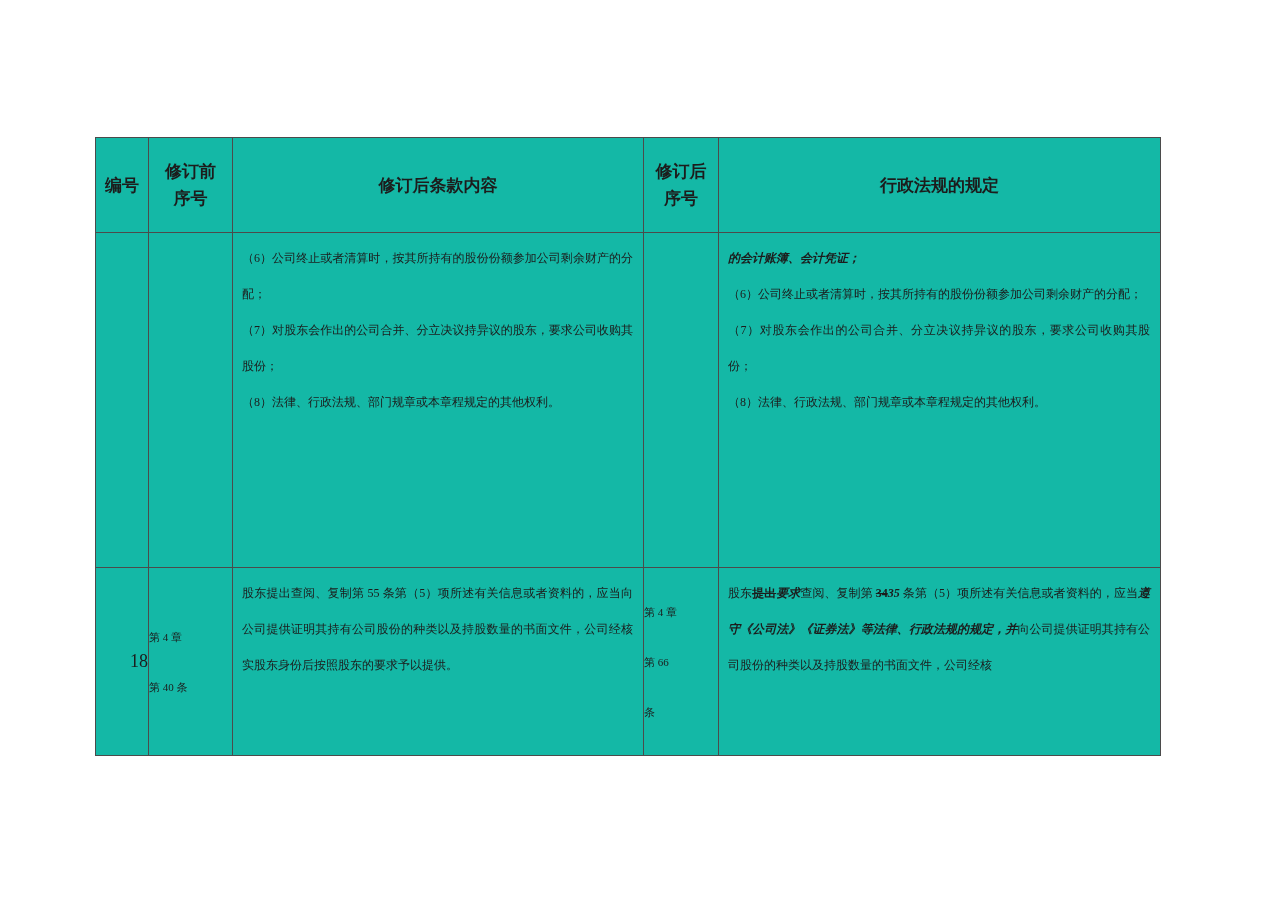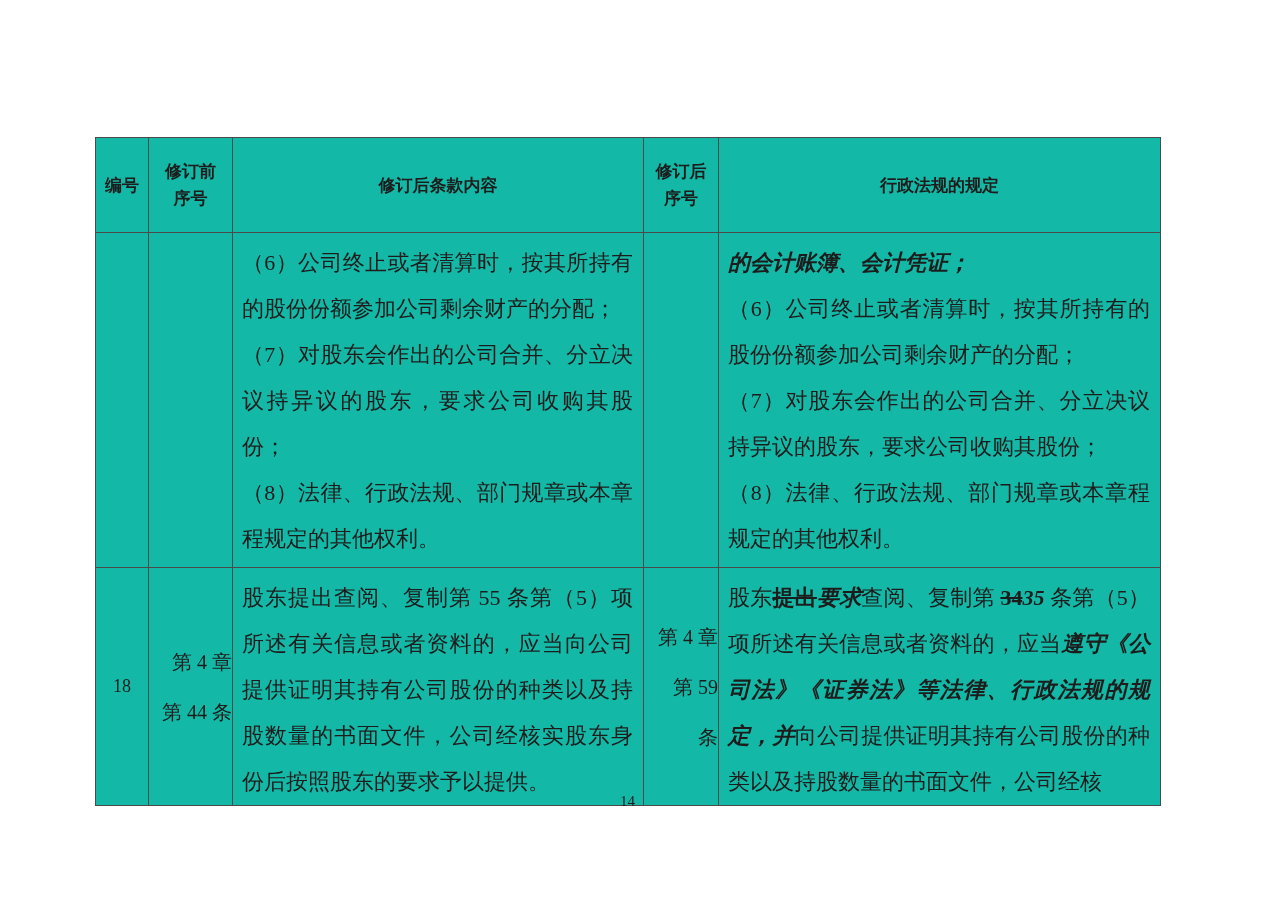--- a/index.html
+++ b/index.html
@@ -41,34 +41,34 @@
     font-size: 17px;
     text-align: center;
     vertical-align: middle;
     color: #1c1c1c;
   }
   .h-line { line-height: 19px; }
   .h-line + .h-line { margin-top: 8px; }
   tr.row1 { height: 335px; }
   tr.row2 { height: 188px; }
   td.c-id {
-    text-align: center;
+    text-align: right;
     vertical-align: middle;
     font-size: 18px;
   }
   td.c-no {
-    text-align: right;
+    text-align: left;
     vertical-align: middle;
-    font-size: 20px;
+    font-size: 11px;
   }
   td.c-no .line { line-height: 50px; white-space: nowrap; }
   td.c-content {
     vertical-align: top;
-    font-size: 22px;
-    line-height: 46px;
+    font-size: 12px;
+    line-height: 36px;
     padding: 7px 10px 0 9px;
     text-align: justify;
   }
   .para { margin: 0; }
   .run-n  { font-weight: normal; font-style: normal; }
   .run-bi { font-weight: bold; font-style: italic; }
   .run-st { font-weight: bold; font-style: normal; text-decoration: line-through; }
   .page-number {
     position: absolute;
     left: 95px;
@@ -127,32 +127,31 @@
             <div class="para"><span class="run run-bi">的会计账簿、会计凭证；</span></div>
             <div class="para"><span class="run run-n">（6）公司终止或者清算时，按其所持有的股份份额参加公司剩余财产的分配；</span></div>
             <div class="para"><span class="run run-n">（7）对股东会作出的公司合并、分立决议持异议的股东，要求公司收购其股份；</span></div>
             <div class="para"><span class="run run-n">（8）法律、行政法规、部门规章或本章程规定的其他权利。</span></div>
           </td>
       </tr>
       <tr class="row2">
         <td class="c-id">18</td>
         <td class="c-no">
             <div class="line">第 4 章</div>
-            <div class="line">第 44 条</div>
+            <div class="line">第 40 条</div>
           </td>
         <td class="c-content">
             <div class="para"><span class="run run-n">股东提出查阅、复制第 55 条第（5）项所述有关信息或者资料的，应当向公司提供证明其持有公司股份的种类以及持股数量的书面文件，公司经核实股东身份后按照股东的要求予以提供。</span></div>
           </td>
         <td class="c-no">
             <div class="line">第 4 章</div>
-            <div class="line">第 59</div>
+            <div class="line">第 66</div>
             <div class="line">条</div>
           </td>
         <td class="c-content">
             <div class="para"><span class="run run-n">股东</span><span class="run run-st">提出</span><span class="run run-bi">要求</span><span class="run run-n">查阅、复制第 </span><span class="run run-st">34</span><span class="run run-bi">35</span><span class="run run-n"> 条第（5）项所述有关信息或者资料的，应当</span><span class="run run-bi">遵守《公司法》《证券法》等法律、行政法规的规定，并</span><span class="run run-n">向公司提供证明其持有公司股份的种类以及持股数量的书面文件，公司经核</span></div>
           </td>
       </tr>
     </tbody>
   </table>
 
-  <div class="page-number">14</div>
 
 </div>
 
 </body></html>

